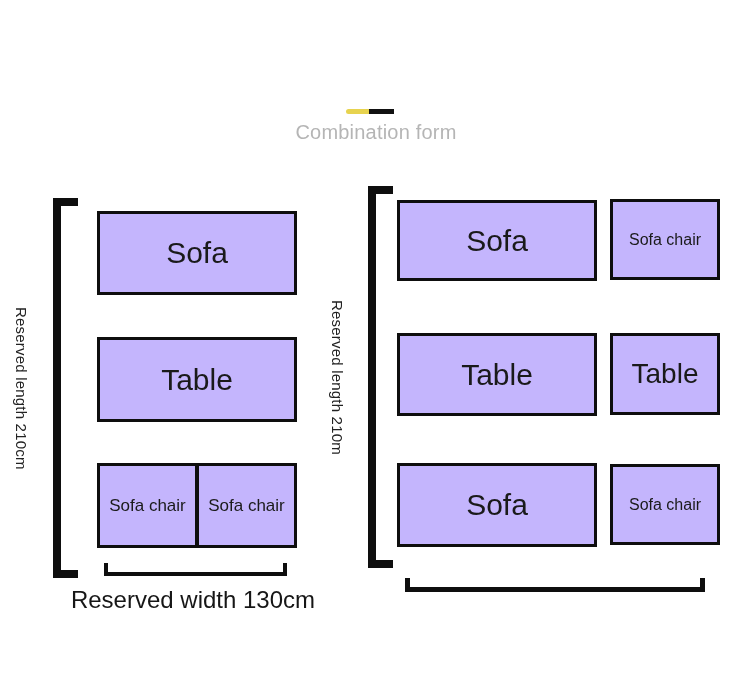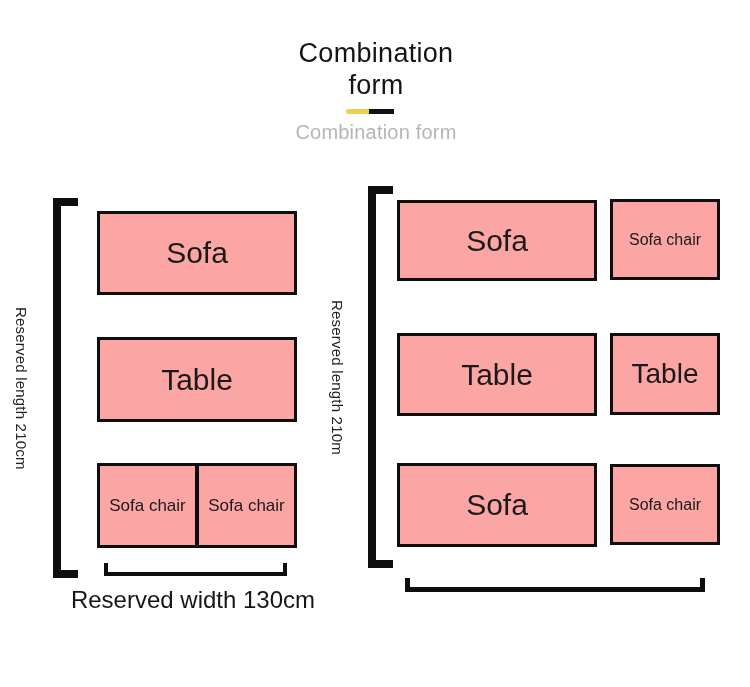--- a/index.html
+++ b/index.html
@@ -23,21 +23,21 @@
   }
   .accent-underline .seg-yellow{width:23px;height:5px;border-radius:3px 0 0 3px;}
   .accent-underline .seg-black{width:25px;height:5px;}
   .page-subtitle{
     position:absolute;left:256px;top:121px;width:240px;
     text-align:center;font-size:20px;color:#b5b5b5;letter-spacing:.2px;
   }
   
   .furn-box{
     position:absolute;box-sizing:border-box;
-    border:3px solid #0e0e0e;background:#fca5a5;
+    border:3px solid #0e0e0e;background:#c4b5fd;
     display:flex;align-items:center;justify-content:center;
     color:#1a1a1a;white-space:nowrap;
   }
   .len-bracket{
     position:absolute;box-sizing:border-box;width:25px;
     border-left:8px solid #0e0e0e;
     border-top:8px solid #0e0e0e;
     border-bottom:8px solid #0e0e0e;
   }
   .len-label{
@@ -80,24 +80,20 @@
   #r-sofa-bottom{left:397px;top:463px;width:200px;height:84px;font-size:30px;}
   #r-chair-bottom{left:610px;top:464px;width:110px;height:81px;font-size:16px;}
   #r-width-bracket{left:405px;top:578px;width:300px;height:14px;border-left-width:5px;border-right-width:5px;border-bottom-width:5px;}
   #r-width-label{left:375px;top:597px;width:300px;}
 </style>
 </head>
 <body>
 
 <div id="page-root">
 
-  <div class="page-title">
-    <span>Combination</span>
-    <span>form</span>
-  </div>
   <div class="accent-underline">
     <span class="seg-yellow" style="background: rgb(231, 211, 79);"></span>
     <span class="seg-black" style="background: rgb(17, 17, 17);"></span>
   </div>
   <div class="page-subtitle">Combination form</div>
 
   <div class="len-bracket" id="l-bracket"></div>
   <div class="len-label" id="l-length-label">Reserved length 210cm</div>
 
   <div class="furn-box" id="l-sofa">

